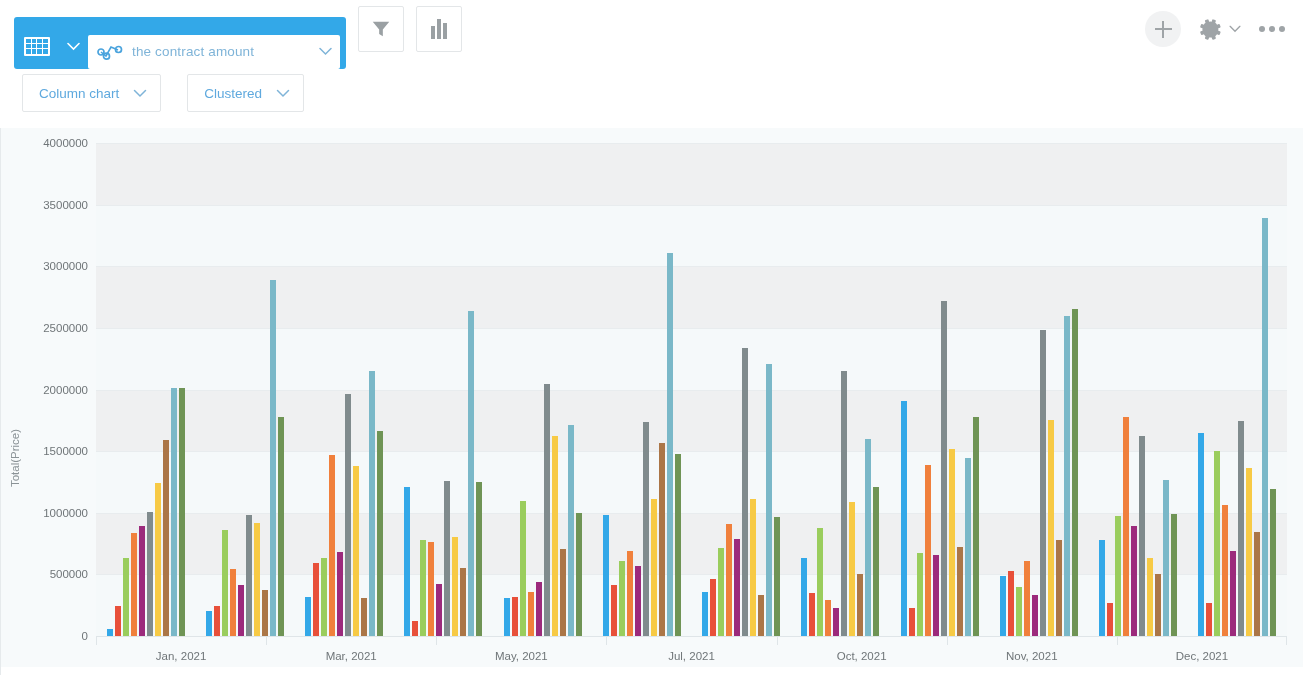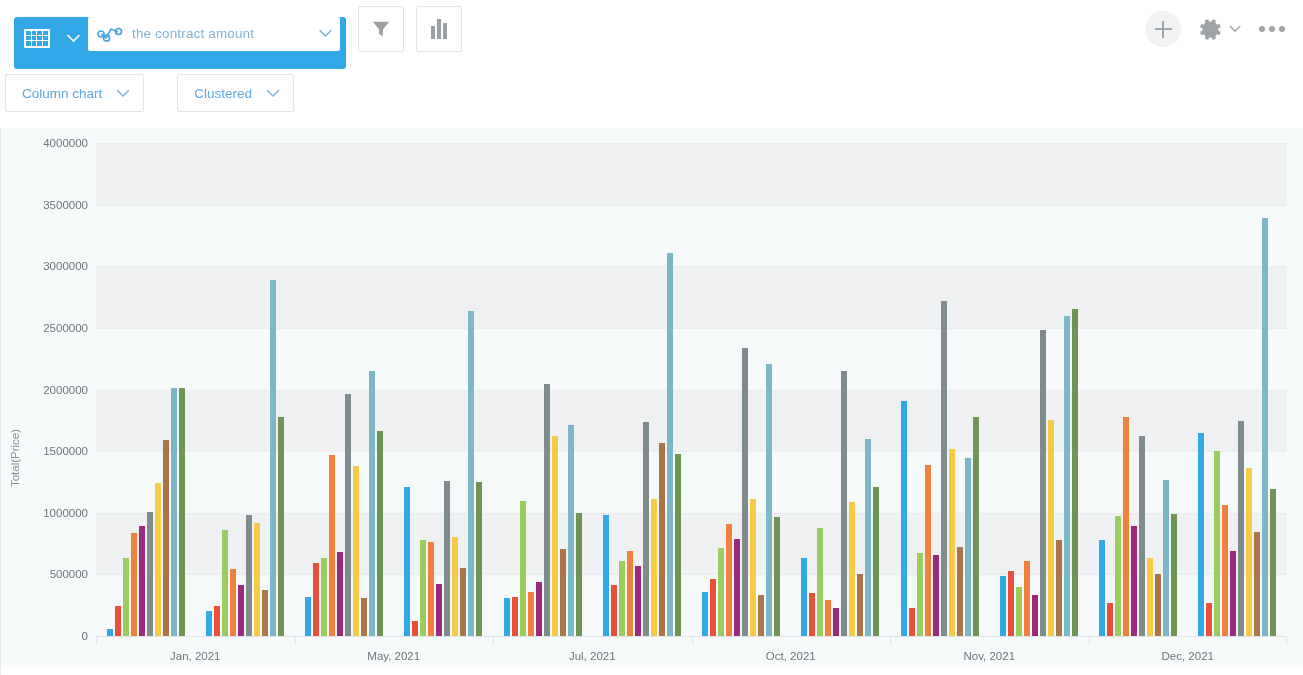--- a/index.html
+++ b/index.html
@@ -13,21 +13,21 @@
   
   .toolbar {
     position: relative;
     height: 58px;
     display: flex;
     align-items: center;
     padding: 0 14px 0 14px;
     background: #ffffff;
   }
   .ds-pill {
-    display: flex; align-items: flex-start;
+    display: flex; align-items: flex-end;
     background: #33a8e8;
     border-radius: 3px;
     height: 52px;
     padding: 0 6px 0 0;
     margin-top: 27px;
   }
   .ds-grid-btn {
     width: 46px; height: 44px;
     display: flex; align-items: center; justify-content: center;
   }
@@ -96,22 +96,22 @@
   .plus-h { width: 17px; height: 2px; background: #9fa4a7; position: absolute; }
   .plus-v { width: 2px; height: 17px; background: #9fa4a7; position: absolute; }
   .gear-wrap { display: flex; align-items: center; gap: 5px; cursor: pointer; }
   .dots { display: flex; gap: 4px; cursor: pointer; padding: 8px 2px; }
   .dots i { width: 6px; height: 6px; border-radius: 50%; background: #9fa4a7; display: block; }
 
   
   .selectrow {
     height: 70px;
     display: flex; align-items: center;
-    padding-left: 5px;
-    gap: 33px;
+    padding-left: 22px;
+    gap: 26px;
     background: #fff;
   }
   .sel-btn {
     border: 1px solid #e3e6e8;
     background: #fff;
     height: 38px;
     display: flex; align-items: center;
     padding: 0 13px 0 16px;
     color: #5fa9de;
     font-size: 13.5px;
@@ -487,20 +487,21 @@
       <div class="ytick" style="top: 323.125px;">1500000</div>
       <div class="ytick" style="top: 261.5px;">2000000</div>
       <div class="ytick" style="top: 199.875px;">2500000</div>
       <div class="ytick" style="top: 138.25px;">3000000</div>
       <div class="ytick" style="top: 76.625px;">3500000</div>
       <div class="ytick" style="top: 15px;">4000000</div>
     </div>
   <div class="axis-line"></div>
   <div class="xlabels" id="xlabels">
       <div class="xcell">Jan, 2021</div>
+      <div class="xcell">Mar, 2021</div>
       <div class="xcell">May, 2021</div>
       <div class="xcell">Jul, 2021</div>
       <div class="xcell">Oct, 2021</div>
       <div class="xcell">Nov, 2021</div>
       <div class="xcell">Dec, 2021</div>
     </div>
   <div class="bottom-strip"></div>
 </div>
 
 </body></html>

